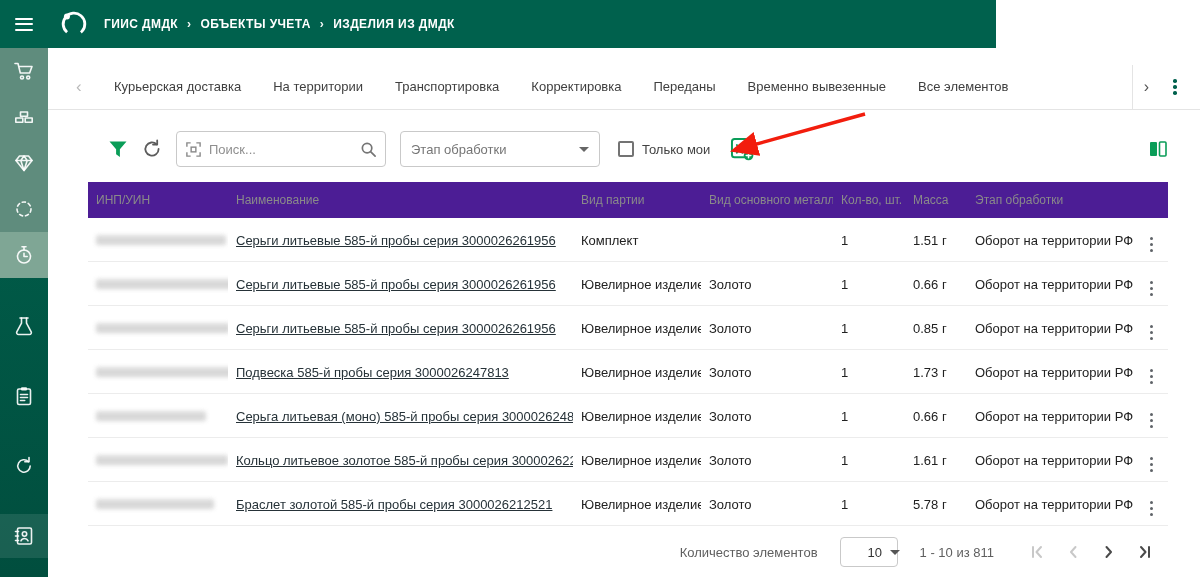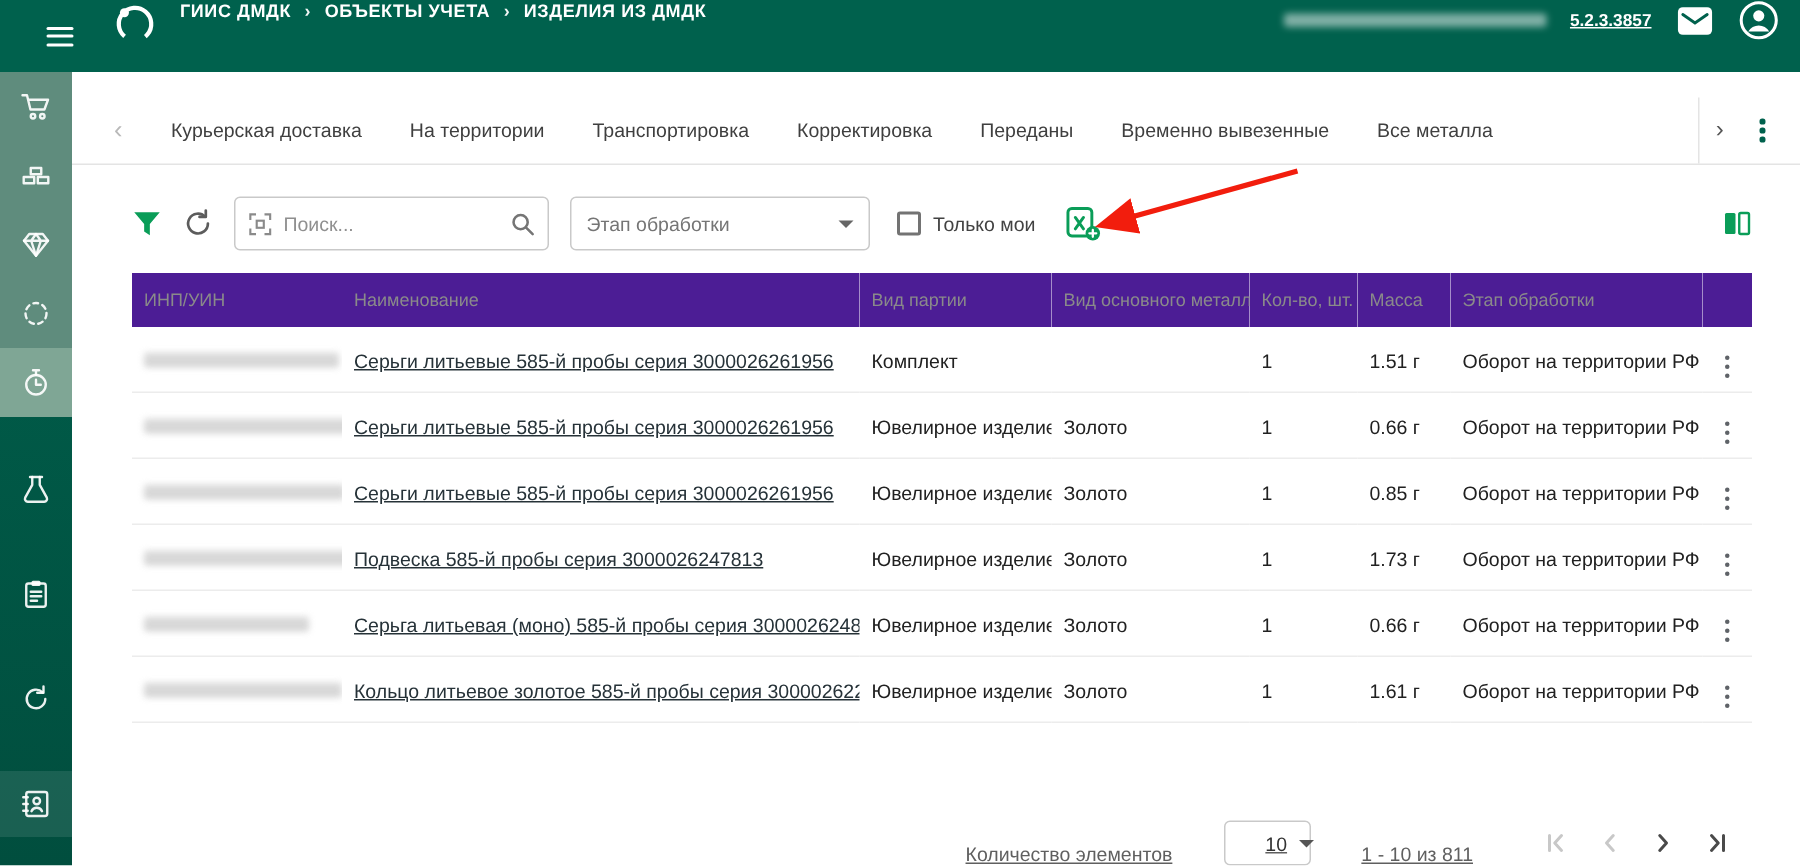--- a/index.html
+++ b/index.html
@@ -1,21 +1,21 @@
 <!DOCTYPE html>
 <html><head>
 <meta charset="utf-8">
 <style>
   * { margin:0; padding:0; box-sizing:border-box; }
   html,body { width:1200px; height:577px; overflow:hidden; }
   body { font-family:"Liberation Sans", sans-serif; background:#fff; position:relative; color:#212121; }
 
   
-  .topbar { position:absolute; top:0; left:0; width:1200px; height:48px; background:#00614d;
-            display:flex; align-items:flex-start; color:#fff; z-index:5;padding-left:16px; }
+  .topbar { position:absolute; top:0; left:0; width:996px; height:48px; background:#00614d;
+            display:flex; align-items:center; color:#fff; z-index:5; }
   .hamburger { width:48px; height:48px; display:flex; flex-direction:column; justify-content:center;
                align-items:center; gap:3.5px; cursor:pointer; background:none; border:none; }
   .hamburger i { display:block; width:18px; height:2px; background:#fff; border-radius:1px; }
   .logo { margin-left:10px; display:flex; align-items:center; }
   .breadcrumb { display:flex; align-items:center; margin-left:14px; font-size:12px; font-weight:700;
                 letter-spacing:.4px; white-space:nowrap; }
   .breadcrumb .sep { margin:0 9px; font-weight:700; opacity:.95; }
   .breadcrumb a { color:#fff; text-decoration:none; }
   .topbar-right { margin-left:auto; display:flex; align-items:center; gap:16px; padding-right:14px; }
   .user-redacted { width:175px; height:9px; background:rgba(255,255,255,.5); border-radius:2px;
@@ -49,21 +49,21 @@
   .tab.active::after { content:""; position:absolute; left:6px; right:6px; bottom:0; height:3px;
                        background:#00875a; border-radius:2px 2px 0 0; }
   .tab-chevron-right { width:28px; height:44px; border-left:1px solid #e4e4e4; display:flex;
                        align-items:center; justify-content:center; color:#555; font-size:16px; cursor:pointer; }
   .tabbar .kebab-top { width:30px; height:44px; display:flex; align-items:center; justify-content:center;
                        cursor:pointer; }
   .kebab { display:inline-flex; flex-direction:column; gap:2.5px; align-items:center; }
   .kebab i { width:3.5px; height:3.5px; border-radius:50%; background:#00614d; }
 
   
-  .filterbar { height:72px; display:flex; align-items:center; padding:6px 32px 0 40px; gap:14px; }
+  .filterbar { height:72px; display:flex; align-items:center; padding:6px 32px 0 60px; gap:14px; }
   .icon-btn { background:none; border:none; cursor:pointer; display:flex; align-items:center; }
   .searchbox { width:210px; height:36px; border:1px solid #c9c9c9; border-radius:4px; display:flex;
                align-items:center; padding:0 8px; gap:7px; }
   .searchbox input { border:none; outline:none; flex:1; font-size:13px; color:#333; min-width:0;
                      font-family:"Liberation Sans", sans-serif; }
   .searchbox input::placeholder { color:#8f8f8f; }
   .dropdown { width:200px; height:36px; border:1px solid #c9c9c9; border-radius:4px; display:flex;
               align-items:center; padding:0 10px; cursor:pointer; }
   .dropdown .dd-label { font-size:13px; color:#757575; flex:1; }
   .caret { width:0; height:0; border-left:5px solid transparent; border-right:5px solid transparent;
@@ -86,22 +86,22 @@
               border-radius:2px; filter:blur(2px); opacity:.85; }
   tbody tr:nth-child(1) .redacted{width:130px} tbody tr:nth-child(2) .redacted{width:138px}
   tbody tr:nth-child(3) .redacted{width:134px} tbody tr:nth-child(4) .redacted{width:140px}
   tbody tr:nth-child(5) .redacted{width:110px} tbody tr:nth-child(6) .redacted{width:132px}
   tbody tr:nth-child(7) .redacted{width:118px} tbody tr:nth-child(8) .redacted{width:126px}
   td.c-menu { text-align:center; }
   td.c-menu .kebab i { background:#5f6368; }
   td.c-menu .kebab { cursor:pointer; }
 
   
-  .pagination { margin-top:auto; height:50px; display:flex; align-items:flex-end; justify-content:flex-end;
-                gap:34px; padding-right:40px; font-size:13px; color:#5f5f5f;text-decoration:underline; }
+  .pagination { margin-top:auto; height:50px; display:flex; align-items:center; justify-content:flex-end;
+                gap:22px; padding-right:40px; font-size:13px; color:#5f5f5f; }
   .page-size { width:58px; height:30px; border:1px solid #c9c9c9; border-radius:4px; display:flex;
                align-items:center; padding:0 8px 0 27px; gap:8px; cursor:pointer; color:#333; }
   .page-size .caret { border-top-color:#555; }
   .pager-icons { display:flex; align-items:center; gap:6px; margin-left:6px; }
   .pager-btn { width:30px; height:30px; background:none; border:none; display:flex; align-items:center;
                justify-content:center; cursor:pointer; }
   .pager-btn svg { stroke-width:2; fill:none; stroke-linecap:round; stroke-linejoin:round; }
   .pager-btn.disabled svg { stroke:#c8c8c8; }
   .pager-btn.enabled svg { stroke:#4a4a4a; }
 
@@ -123,37 +123,20 @@
       <circle cx="9.5" cy="9" r="3.2" fill="#fff"></circle>
     </svg>
   </span>
   <nav class="breadcrumb">
     <a href="#">ГИИС ДМДК</a>
     <span class="sep">›</span>
     <a href="#">ОБЪЕКТЫ УЧЕТА</a>
     <span class="sep">›</span>
     <a href="#">ИЗДЕЛИЯ ИЗ ДМДК</a>
   </nav>
-  <div class="topbar-right">
-    <span class="user-redacted"></span>
-    <a href="#" class="version-link">5.2.3.3857</a>
-    <span class="icon-btn">
-      <svg width="26" height="26" viewBox="0 0 24 24">
-        <rect x="1.5" y="3.5" width="21" height="17" rx="3" fill="#fff"></rect>
-        <path d="M4.5 8 l7.5 5.2 L19.5 8" fill="none" stroke="#00614d" stroke-width="1.8" stroke-linecap="round"></path>
-      </svg>
-    </span>
-    <span class="icon-btn">
-      <svg width="27" height="27" viewBox="0 0 24 24">
-        <circle cx="12" cy="12" r="10.4" fill="none" stroke="#fff" stroke-width="1.8"></circle>
-        <circle cx="12" cy="9.4" r="3.3" fill="#fff"></circle>
-        <path d="M5.8 18.6 a7.2 7.2 0 0 1 12.4 0" fill="#fff"></path>
-      </svg>
-    </span>
-  </div>
 </header>
 
 <aside class="sidebar">
   <div class="side-top">
     <div class="side-item">
       <svg width="22" height="22" viewBox="0 0 22 22">
         <path d="M2 3.5 h3 l2.3 9.5 h9.3 l2.4-6.5 H6.3"></path>
         <circle cx="9" cy="17.5" r="1.5"></circle>
           <circle cx="15.2" cy="17.5" r="1.5"></circle>
       </svg>
@@ -218,21 +201,21 @@
 
   <div class="tabbar">
     <span class="tab-chevron-left">‹</span>
     <div class="tab-list">
         <div class="tab"><span>Курьерская доставка</span></div>
         <div class="tab"><span>На территории</span></div>
         <div class="tab"><span>Транспортировка</span></div>
         <div class="tab"><span>Корректировка</span></div>
         <div class="tab"><span>Переданы</span></div>
         <div class="tab"><span>Временно вывезенные</span></div>
-        <div class="tab"><span>Все металла</span></div>
+        <div class="tab"><span>Все элементов</span></div>
       </div>
     <span class="tab-chevron-right">›</span>
     <span class="kebab-top">
       <span class="kebab">
           <i></i>
           <i></i>
           <i></i>
         </span>
     </span>
   </div>
@@ -379,20 +362,34 @@
                 <i></i>
               </span></td>
   </tr>
           <tr>
     <td class="c-inp"><span class="redacted"></span></td>
     <td class="c-name"><a href="#" class="item-link">Кольцо литьевое золотое 585-й пробы серия 3000026227945</a></td>
     <td class="c-party">Ювелирное изделие</td>
     <td class="c-metal">Золото</td>
     <td class="c-qty">1</td>
     <td class="c-mass">1.61 г</td>
+    <td class="c-stage">Оборот на территории РФ</td>
+    <td class="c-menu"><span class="kebab">
+                <i></i>
+                <i></i>
+                <i></i>
+              </span></td>
+  </tr>
+          <tr>
+    <td class="c-inp"><span class="redacted"></span></td>
+    <td class="c-name"><a href="#" class="item-link">Браслет золотой 585-й пробы серия 3000026212521</a></td>
+    <td class="c-party">Ювелирное изделие</td>
+    <td class="c-metal">Золото</td>
+    <td class="c-qty">1</td>
+    <td class="c-mass">5.78 г</td>
     <td class="c-stage">Оборот на территории РФ</td>
     <td class="c-menu"><span class="kebab">
                 <i></i>
                 <i></i>
                 <i></i>
               </span></td>
   </tr>
         </tbody>
     </table>
   </div>

